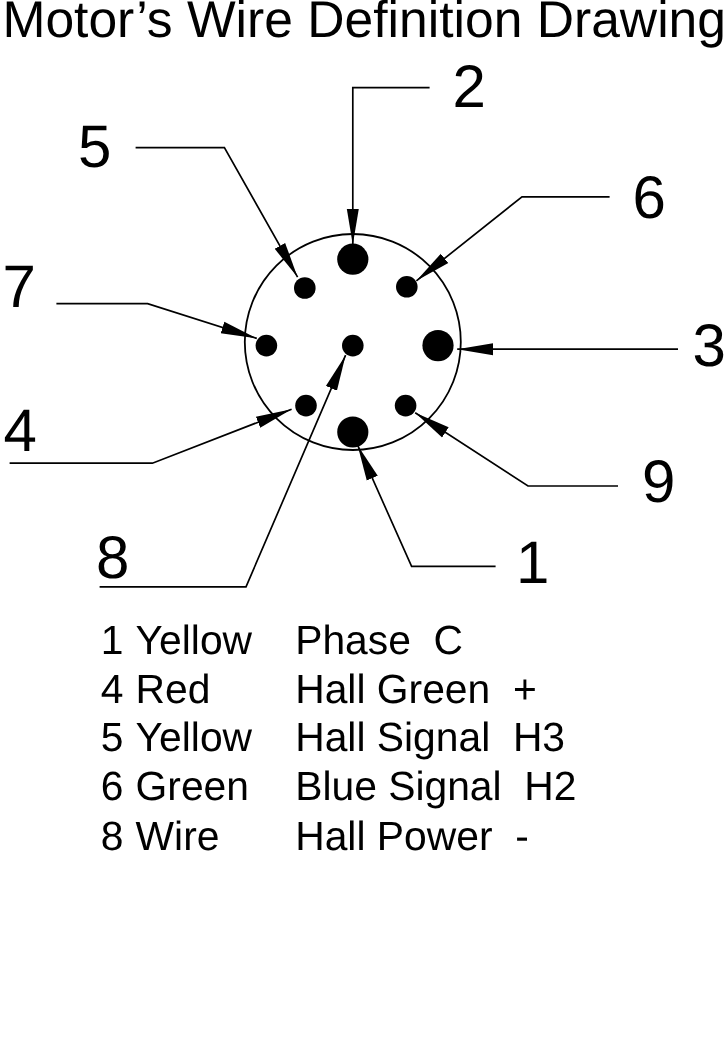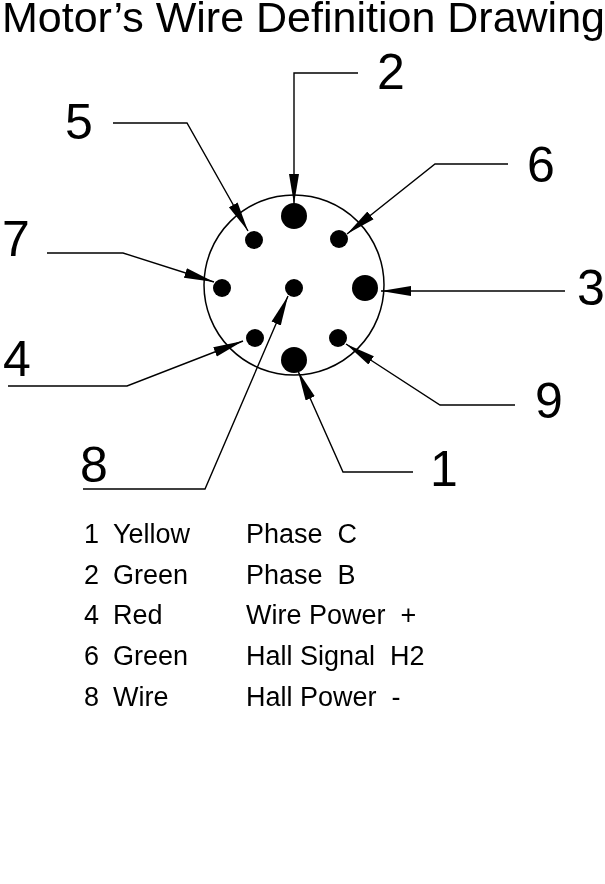--- a/index.html
+++ b/index.html
@@ -39,21 +39,21 @@
   .connector-circle {
     fill: none;
     stroke: #000000;
     stroke-width: 1.5;
   }
   .pin-dot { fill: #000000; }
   .legend {
     position: absolute;
     left: 84px;
     top: 514px;
-    font-size: 27px;
+    font-size: 34px;
     line-height: 40.7px;
     color: #000000;
   }
   .legend-row { white-space: nowrap; height: 40.7px; }
   .legend-row .pin   { display: inline-block; width: 29px; }
   .legend-row .color { display: inline-block; width: 133px; }
   .legend-row .signal { white-space: pre; }
 </style>
 </head>
 <body>
@@ -100,26 +100,26 @@
     <text class="pin-label" x="2" y="256">7</text>
     <text class="pin-label" x="80" y="482">8</text>
     <text class="pin-label" x="535" y="418">9</text>
   </svg>
 
   <div class="legend">
     <div class="legend-row">
       <span class="pin">1</span><span class="color">Yellow</span><span class="signal">Phase  C</span>
     </div>
     <div class="legend-row">
-      <span class="pin">2</span><span class="color">Green</span><span class="signal">Phase  B</span>
+      <span class="pin">4</span><span class="color">Red</span><span class="signal">Hall Green  +</span>
     </div>
     <div class="legend-row">
-      <span class="pin">4</span><span class="color">Red</span><span class="signal">Wire Power  +</span>
+      <span class="pin">5</span><span class="color">Yellow</span><span class="signal">Hall Signal  H3</span>
     </div>
     <div class="legend-row">
-      <span class="pin">6</span><span class="color">Green</span><span class="signal">Hall Signal  H2</span>
+      <span class="pin">6</span><span class="color">Green</span><span class="signal">Blue Signal  H2</span>
     </div>
     <div class="legend-row">
       <span class="pin">8</span><span class="color">Wire</span><span class="signal">Hall Power  -</span>
     </div>
   </div>
 
 </div>
 
 </body></html>

